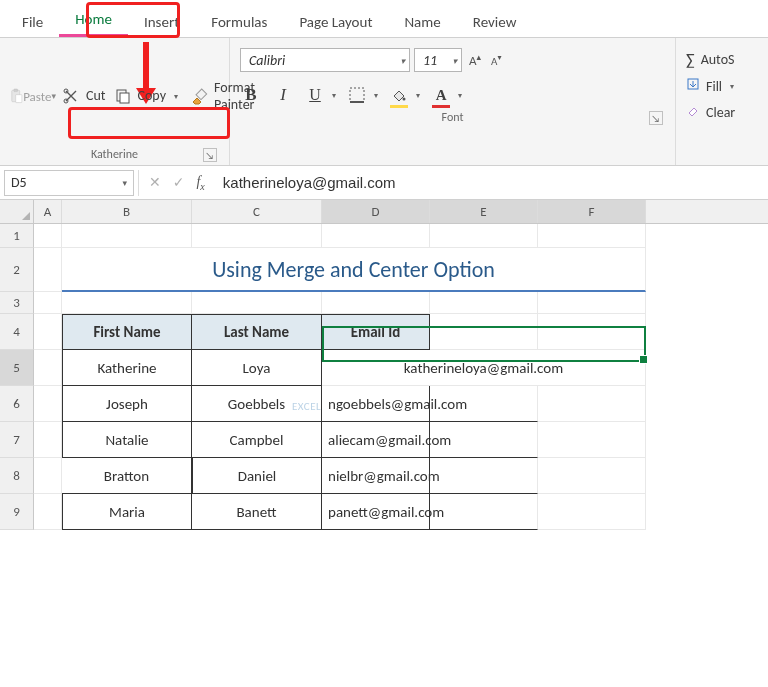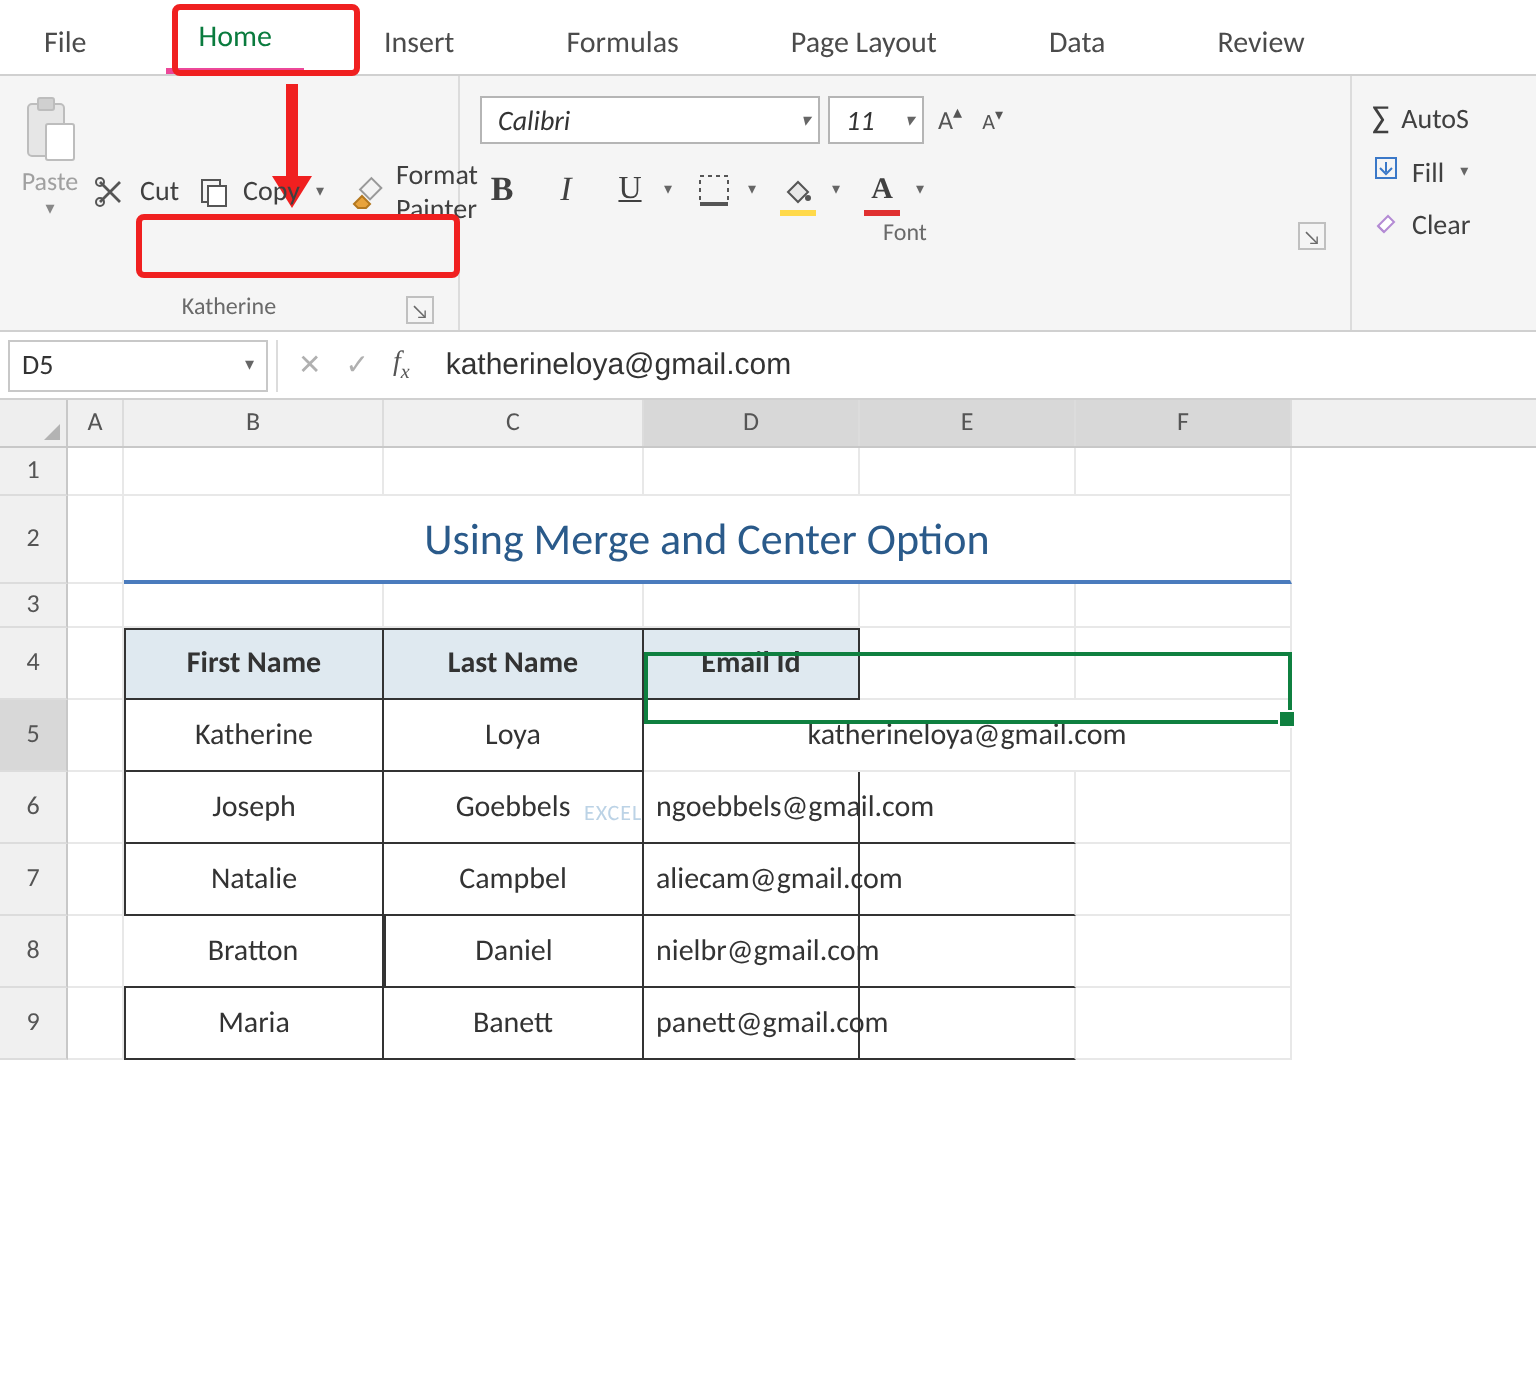--- a/index.html
+++ b/index.html
@@ -13,21 +13,20 @@
     color: #333;
   }
   
   .tabs {
     display: flex;
     align-items: flex-end;
     height: 38px;
     padding: 0 6px;
     border-bottom: 1px solid #d0d0d0;
     background: #fff;
-    gap: 24px;
   }
   .tab {
     padding: 8px 16px 6px 16px;
     font-size: 15px;
     color: #4b4b4b;
     cursor: pointer;
   }
   .tab.active {
     color: #0a7b3e;
     border-bottom: 3px solid #ec4899;
@@ -95,21 +94,21 @@
     font-size: 10px;
     color: #6a6a6a;
     border: 1px solid #c0c0c0;
     display: flex; align-items: center; justify-content: center;
   }
 
   
   .clip-row { display: flex; flex: 1; }
   .paste-btn {
     width: 46px;
-    display: flex; flex-direction: column; align-items: center;
+    display: flex; flex-direction: row; align-items: center;
     color: #a0a0a0;
     padding-top: 4px;
   }
   .paste-btn svg { display:block; }
   .paste-btn .lbl { font-size: 13px; margin-top: 2px; }
   .paste-btn .caret { font-size: 9px; color:#888; }
   .clip-stack { display:flex; flex-direction:row; justify-content:flex-start; gap:8px; padding-left:6px; padding-top:4px;}
   .clip-item { display:flex; align-items:center; gap:6px; font-size:14px; color:#404040; cursor:pointer; }
   .clip-item .ic { width:18px; height:18px; display:flex; align-items:center; justify-content:center;}
   .fp-wrap { position: relative; padding:2px 4px; }
@@ -210,21 +209,21 @@
 </style>
 </head>
 <body>
 
 <div class="tabs">
   <div class="tab">File</div>
   <div class="tab active">Home</div>
   <div class="tab">Insert</div>
   <div class="tab">Formulas</div>
   <div class="tab">Page Layout</div>
-  <div class="tab">Data</div>
+  <div class="tab">Name</div>
   <div class="tab">Review</div>
 </div>
 
 <div class="highlight-box" style="left:86px; top:2px; width:94px; height:36px;"></div>
 
 <div class="arrow-anno">
   <div class="shaft"></div>
     <div class="head"></div>
 </div>
 

